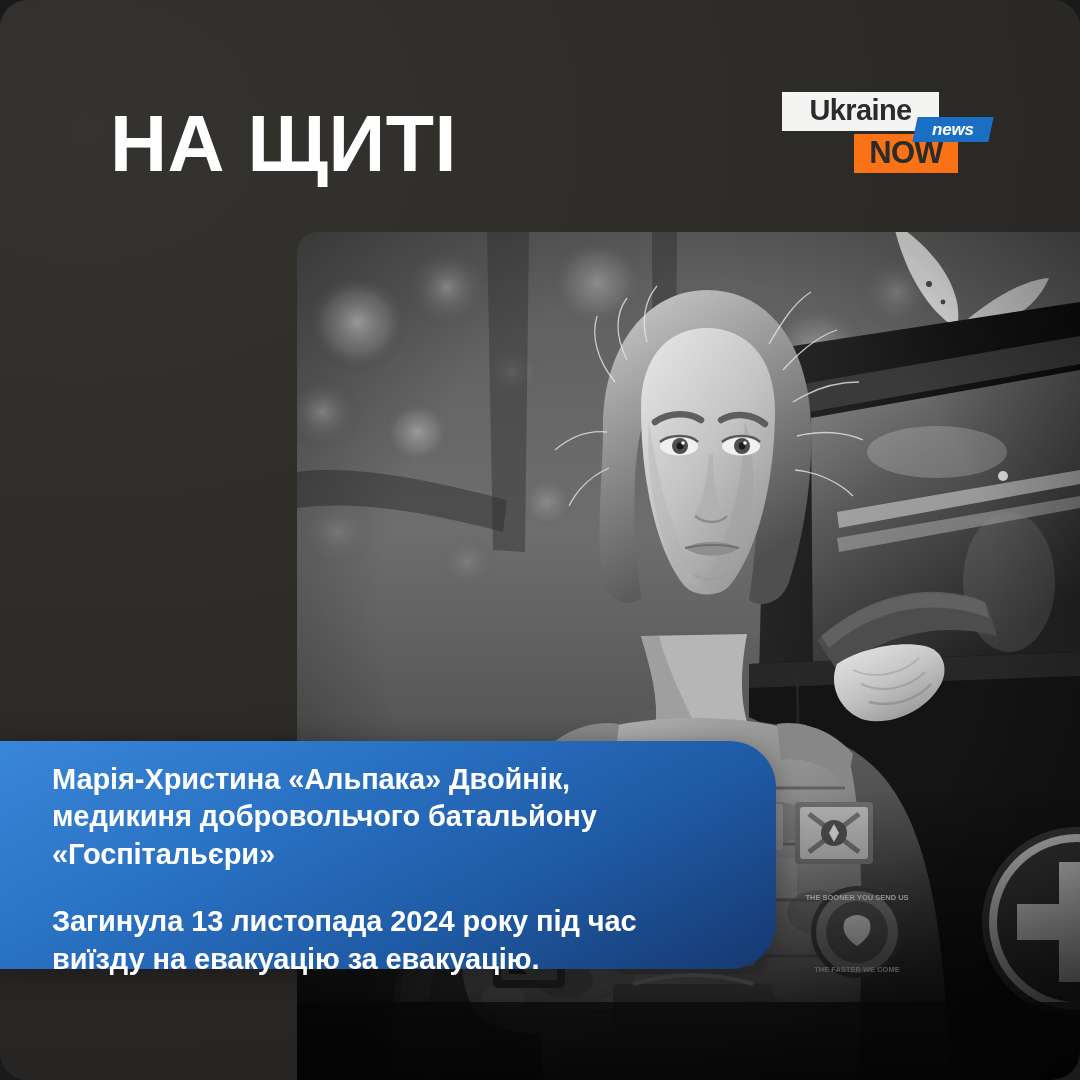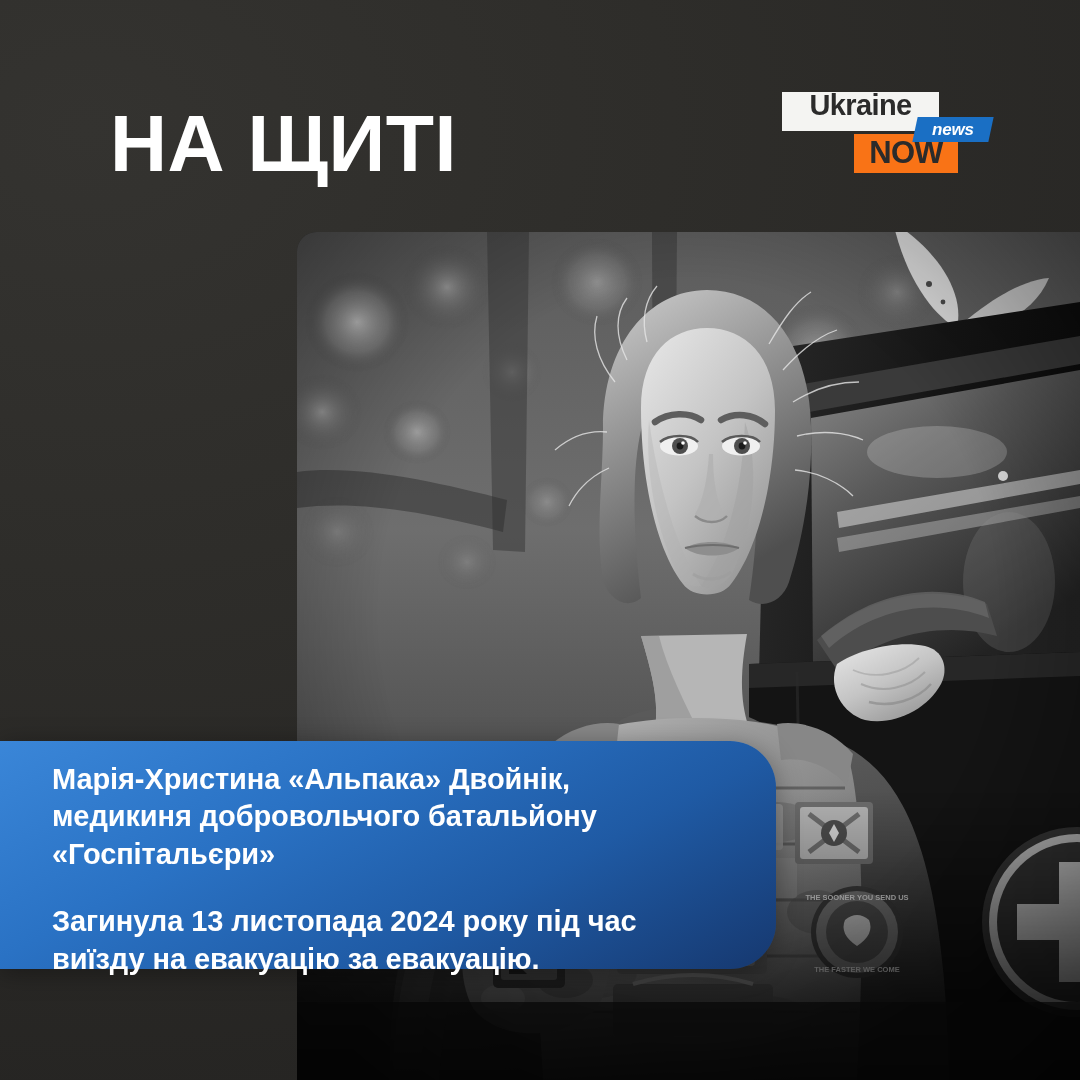--- a/index.html
+++ b/index.html
@@ -8,20 +8,21 @@
     padding: 0;
     background: #1a1a1a;
   }
   #poster {
     position: relative;
     width: 1080px;
     height: 1080px;
     overflow: hidden;
     background: #2e2d2a;
     font-family: "Liberation Sans", sans-serif;
+    border-radius: 28px;
     -webkit-font-smoothing: antialiased;
   }
   
   .bg-wash {
     position: absolute;
     inset: 0;
     background:
       radial-gradient(120% 90% at 8% 12%, #343330 0%, #2e2d2a 45%, #262523 100%);
   }
   
@@ -46,21 +47,21 @@
     height: 84px;
   }
   .logo-ukraine {
     position: absolute;
     left: 0px;
     top: 0px;
     width: 157px;
     height: 39px;
     background: #f4f4f2;
     display: flex;
-    align-items: flex-start;
+    align-items: center;
     justify-content: center;
   }
   .logo-ukraine span {
     color: #2b2b2b;
     font-size: 29px;
     font-weight: 700;
     letter-spacing: -0.6px;
     line-height: 1;
     position: relative;
     top: -1px;

